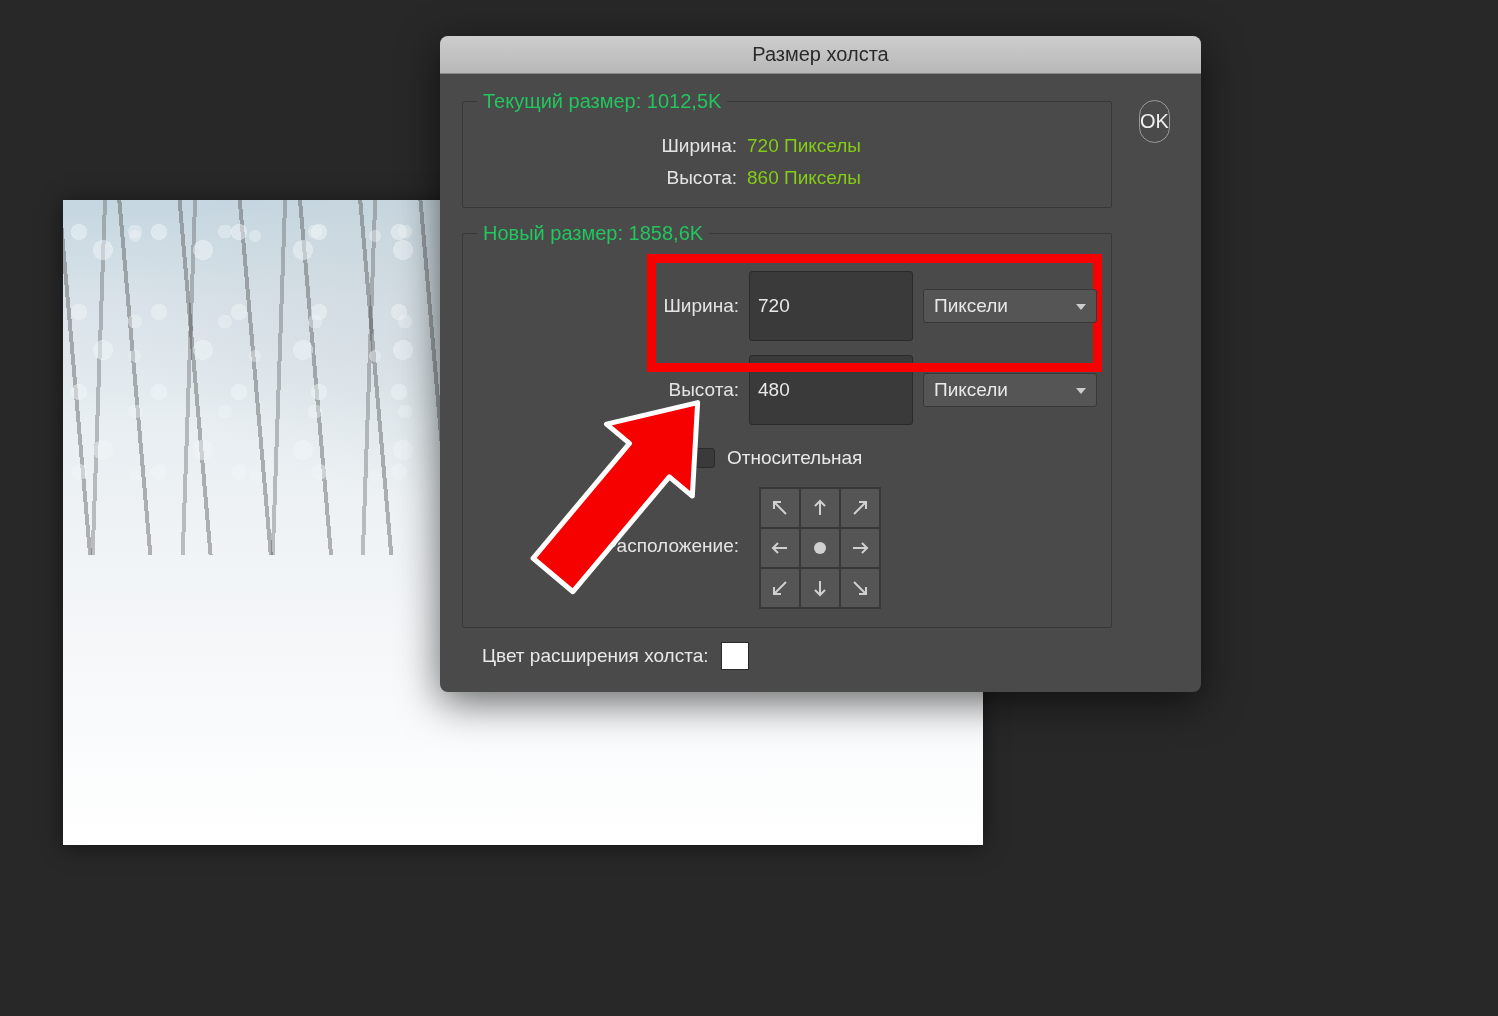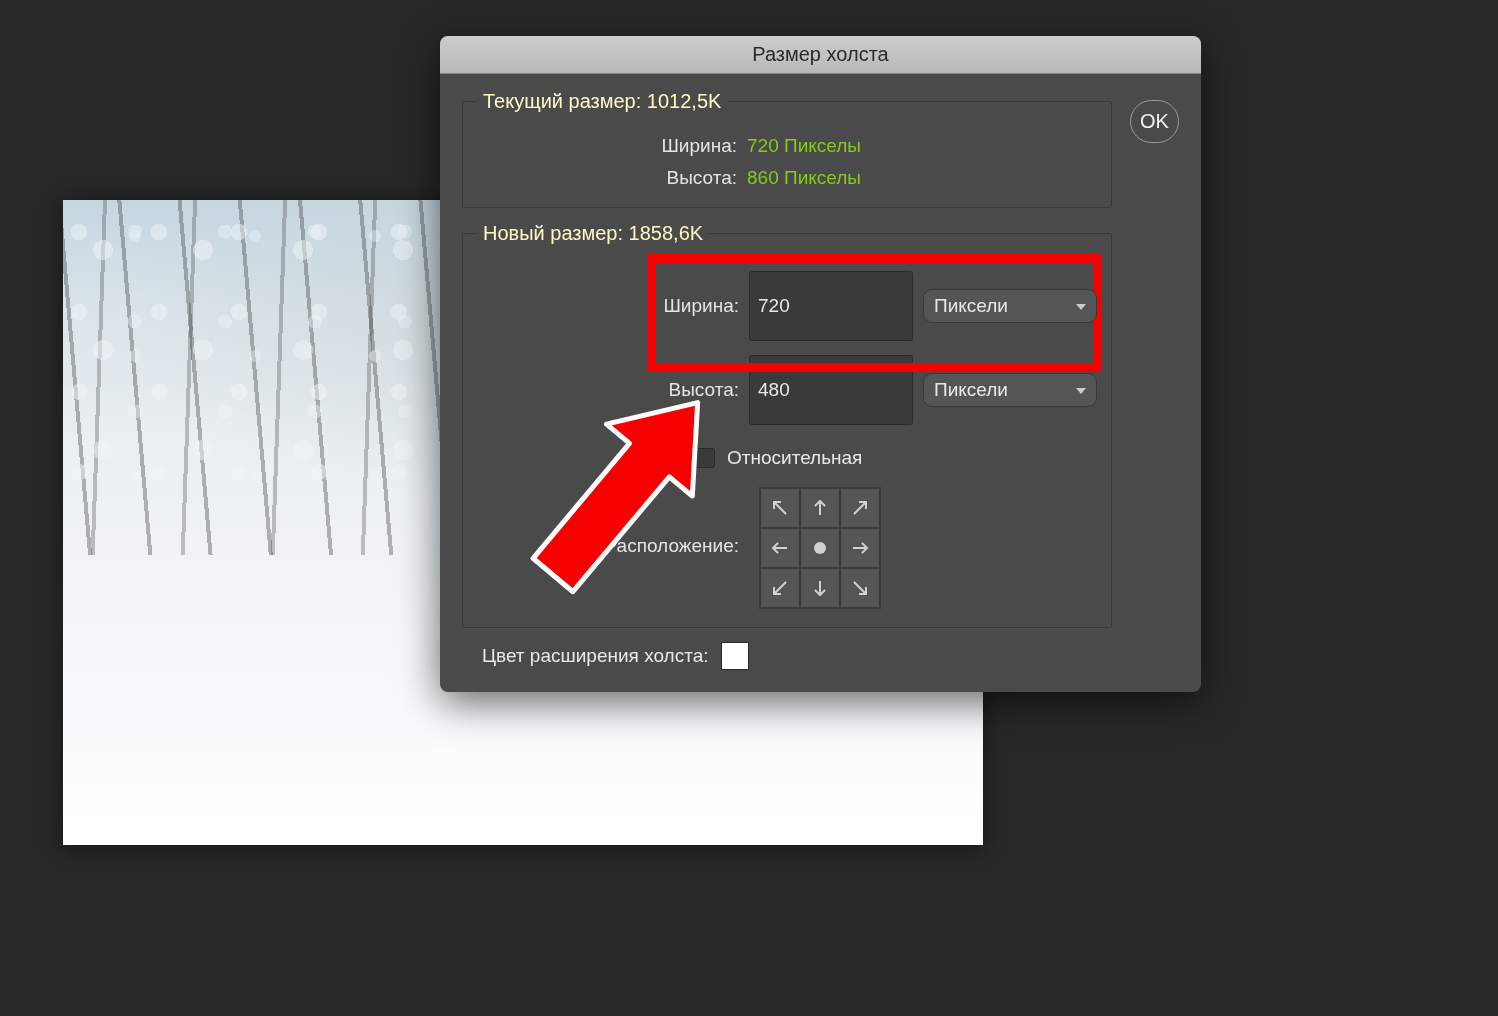--- a/index.html
+++ b/index.html
@@ -78,41 +78,42 @@
     }
     .left-col {
       flex: 1;
     }
     .right-col {
       width: 145px;
       display: flex;
       flex-direction: column;
       gap: 20px;
       padding-top: 10px;
+      align-items: center;
     }
     .btn {
       border: 1.5px solid #9a9a9a;
       background: transparent;
       color: #f0f0f0;
       border-radius: 24px;
       padding: 9px 0;
       font-size: 20px;
       cursor: pointer;
       text-align: center;
     }
     fieldset {
       border: 1px solid #383838;
       border-radius: 2px;
       padding: 12px 14px 18px 14px;
       margin-bottom: 14px;
       position: relative;
     }
     legend {
       padding: 0 6px;
-      color: #fef9c3;
+      color: #22c55e;
       font-size: 20px;
     }
     .info-row {
       display: flex;
       align-items: center;
       margin-top: 10px;
     }
     .info-label {
       width: 270px;
       text-align: right;
@@ -142,21 +143,21 @@
       padding: 23px 8px;
       border-radius: 3px;
     }
     .dropdown {
       width: 174px;
       background: #555555;
       border: 1px solid #383838;
       color: #e8e8e8;
       font-size: 19px;
       padding: 5px 24px 5px 10px;
-      border-radius: 9px;
+      border-radius: 3px;
       position: relative;
       cursor: pointer;
     }
     .dropdown::after {
       content: '';
       position: absolute;
       right: 10px;
       top: 14px;
       width: 0;
       height: 0;

